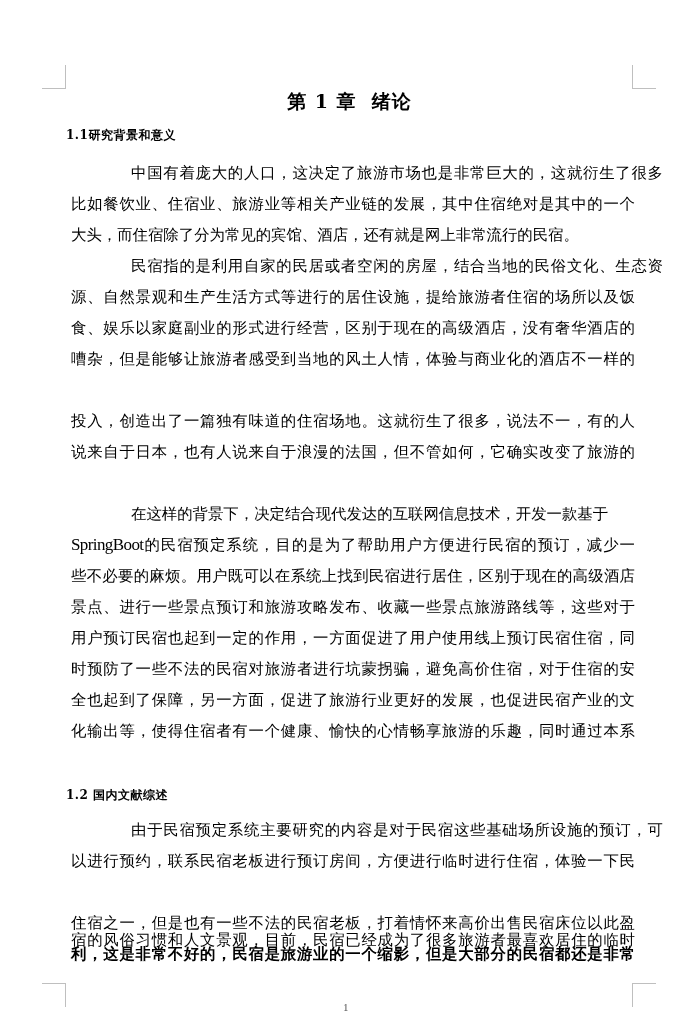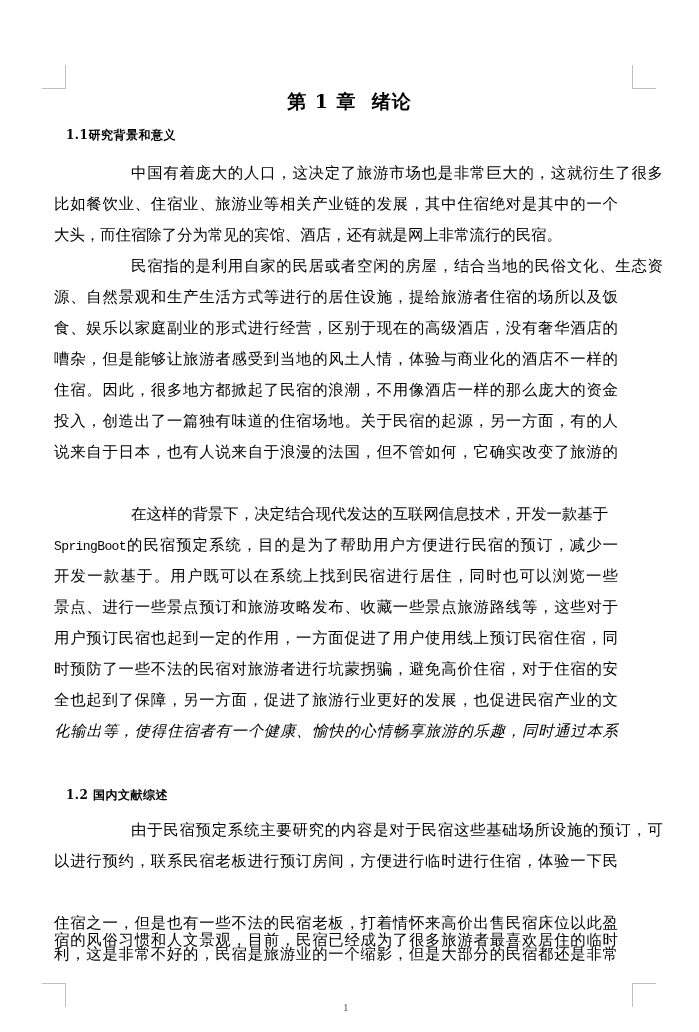--- a/index.html
+++ b/index.html
@@ -5,25 +5,25 @@
   html, body { margin: 0; padding: 0; background: #ffffff; }
   body { width: 699px; height: 1032px; position: relative; overflow: hidden;
          font-family: "DejaVu Sans", "Liberation Sans", sans-serif; color: #000; }
   .page { position: absolute; left: 0; top: 0; width: 699px; height: 1032px; background: #fff; }
   .crop { position: absolute; background: #bfbfbf; }
   .chapter-title { position: absolute; left: 0; width: 699px; top: 89px; text-align: center;
          font-family: "DejaVu Serif", "Liberation Serif", serif; font-weight: bold; font-size: 19px;
          letter-spacing: 1px; white-space: pre; }
   .section-heading { position: absolute; left: 66px; font-family: "DejaVu Serif", "Liberation Serif", serif;
          font-weight: bold; font-size: 12px; white-space: nowrap; letter-spacing: 0.5px; }
-  .line { position: absolute; left: 54px; width: 564px; height: 20px; font-size: 15.4px; line-height: 20px;
+  .line { position: absolute; left: 71px; width: 564px; height: 20px; font-size: 15.4px; line-height: 20px;
           white-space: nowrap; text-align: justify; text-align-last: justify; }
   .line.indent { left: 98px; width: 532px; margin-left: 33px; }
   .line.last { text-align-last: left; }
-  .mono { font-family: Liberation Mono, monospace; font-size: 13px; letter-spacing: -0.6px; }
+  .mono { font-family: Liberation Serif, serif; font-size: 17px; letter-spacing: -0.6px; }
   .page-number { position: absolute; left: 343px; top: 1001px; font-family: "Liberation Serif", serif;
                  font-size: 11px; color: #555; }
 </style>
 </head>
 <body>
 
 <div class="page">
 
   <div class="crop" style="left:65px;top:65px;width:1px;height:24px;"></div>
   <div class="crop" style="left:42px;top:88px;width:24px;height:1px;"></div>
@@ -39,37 +39,36 @@
   <div class="section-heading" style="top:127px;">1.1研究背景和意义</div>
 
   <div class="line indent" style="top:163px;">中国有着庞大的人口，这决定了旅游市场也是非常巨大的，这就衍生了很多</div>
   <div class="line" style="top:194px;">比如餐饮业、住宿业、旅游业等相关产业链的发展，其中住宿绝对是其中的一个</div>
   <div class="line last" style="top:225px;">大头，而住宿除了分为常见的宾馆、酒店，还有就是网上非常流行的民宿。</div>
 
   <div class="line indent" style="top:256px;">民宿指的是利用自家的民居或者空闲的房屋，结合当地的民俗文化、生态资</div>
   <div class="line" style="top:287px;">源、自然景观和生产生活方式等进行的居住设施，提给旅游者住宿的场所以及饭</div>
   <div class="line" style="top:318px;">食、娱乐以家庭副业的形式进行经营，区别于现在的高级酒店，没有奢华酒店的</div>
   <div class="line" style="top:349px;">嘈杂，但是能够让旅游者感受到当地的风土人情，体验与商业化的酒店不一样的</div>
-  <div class="line" style="top:380px;">住宿。因此，很多地方都掀起了民宿的浪潮，不用像酒店一样的那么庞大的资金</div>
-  <div class="line" style="top:411px;">投入，创造出了一篇独有味道的住宿场地。关于民宿的起源，另一方面，有的人</div>
+  <div class="line" style="top:411px;">投入，创造出了一篇独有味道的住宿场地。这就衍生了很多，说法不一，有的人</div>
   <div class="line" style="top:442px;">说来自于日本，也有人说来自于浪漫的法国，但不管如何，它确实改变了旅游的</div>
 
   <div class="line indent last" style="top:504px;">在这样的背景下，决定结合现代发达的互联网信息技术，开发一款基于</div>
   <div class="line" style="top:535px;">
     <span class="mono">SpringBoot</span><span>的民宿预定系统，目的是为了帮助用户方便进行民宿的预订，减少一</span>
   </div>
-  <div class="line" style="top:566px;">开发一款基于。用户既可以在系统上找到民宿进行居住，同时也可以浏览一些</div>
+  <div class="line" style="top:566px;">些不必要的麻烦。用户既可以在系统上找到民宿进行居住，区别于现在的高级酒店</div>
   <div class="line" style="top:597px;">景点、进行一些景点预订和旅游攻略发布、收藏一些景点旅游路线等，这些对于</div>
   <div class="line" style="top:628px;">用户预订民宿也起到一定的作用，一方面促进了用户使用线上预订民宿住宿，同</div>
   <div class="line" style="top:659px;">时预防了一些不法的民宿对旅游者进行坑蒙拐骗，避免高价住宿，对于住宿的安</div>
   <div class="line" style="top:690px;">全也起到了保障，另一方面，促进了旅游行业更好的发展，也促进民宿产业的文</div>
-  <div class="line" style="top:721px;font-style:italic;">化输出等，使得住宿者有一个健康、愉快的心情畅享旅游的乐趣，同时通过本系</div>
+  <div class="line" style="top:721px;">化输出等，使得住宿者有一个健康、愉快的心情畅享旅游的乐趣，同时通过本系</div>
 
   <div class="section-heading" style="top:787px;">1.2 国内文献综述</div>
 
   <div class="line indent" style="top:820px;">由于民宿预定系统主要研究的内容是对于民宿这些基础场所设施的预订，可</div>
   <div class="line" style="top:851px;">以进行预约，联系民宿老板进行预订房间，方便进行临时进行住宿，体验一下民</div>
   <div class="line" style="top:882px;margin-top:48px;">宿的风俗习惯和人文景观，目前，民宿已经成为了很多旅游者最喜欢居住的临时</div>
   <div class="line" style="top:913px;">住宿之一，但是也有一些不法的民宿老板，打着情怀来高价出售民宿床位以此盈</div>
-  <div class="line" style="top:944px;">利，这是非常不好的，民宿是旅游业的一个缩影，但是大部分的民宿都还是非常</div>
+  <div class="line" style="top:944px;font-weight:bold;">利，这是非常不好的，民宿是旅游业的一个缩影，但是大部分的民宿都还是非常</div>
 
   <div class="page-number">1</div>
 </div>
 
 </body></html>

